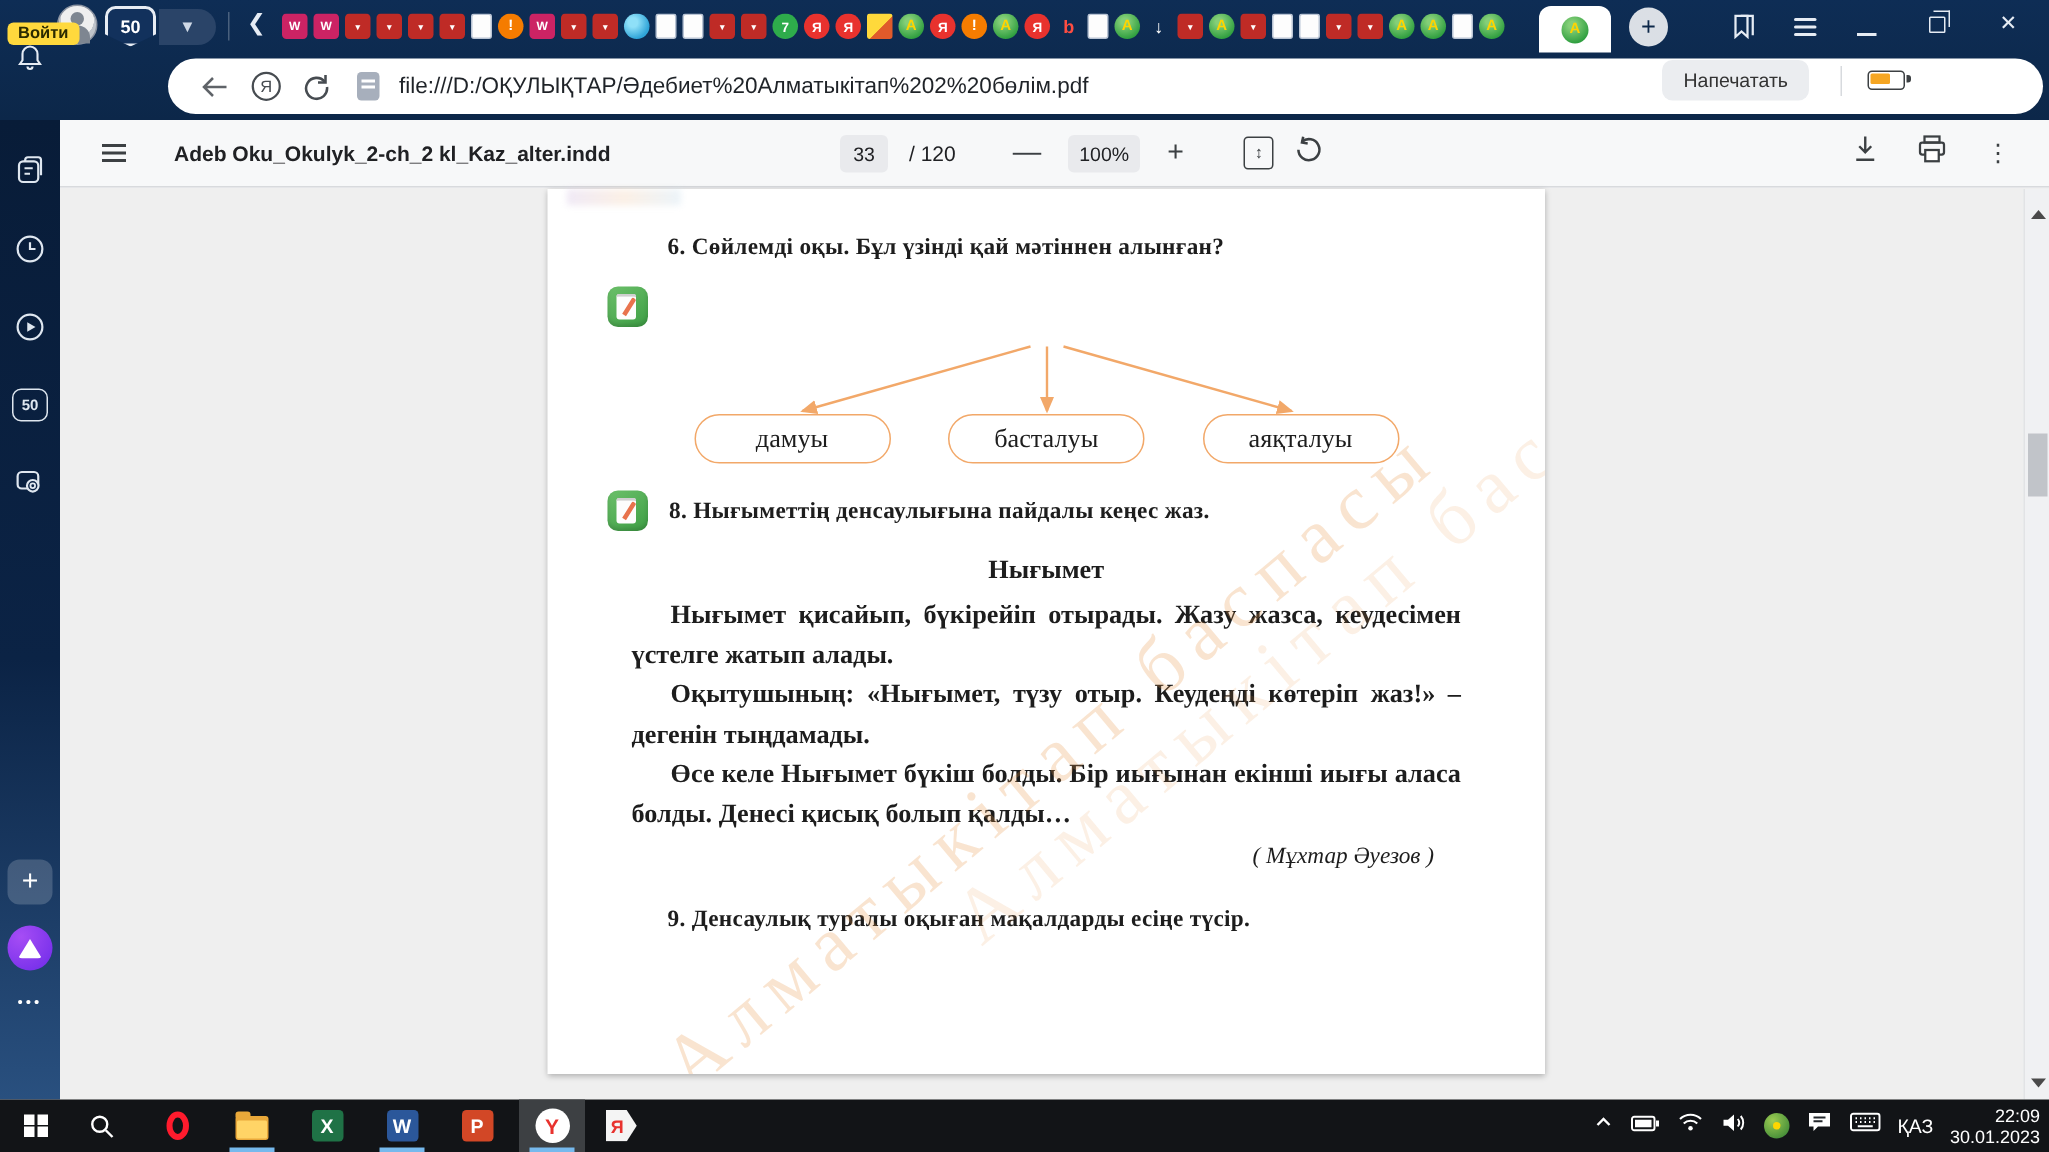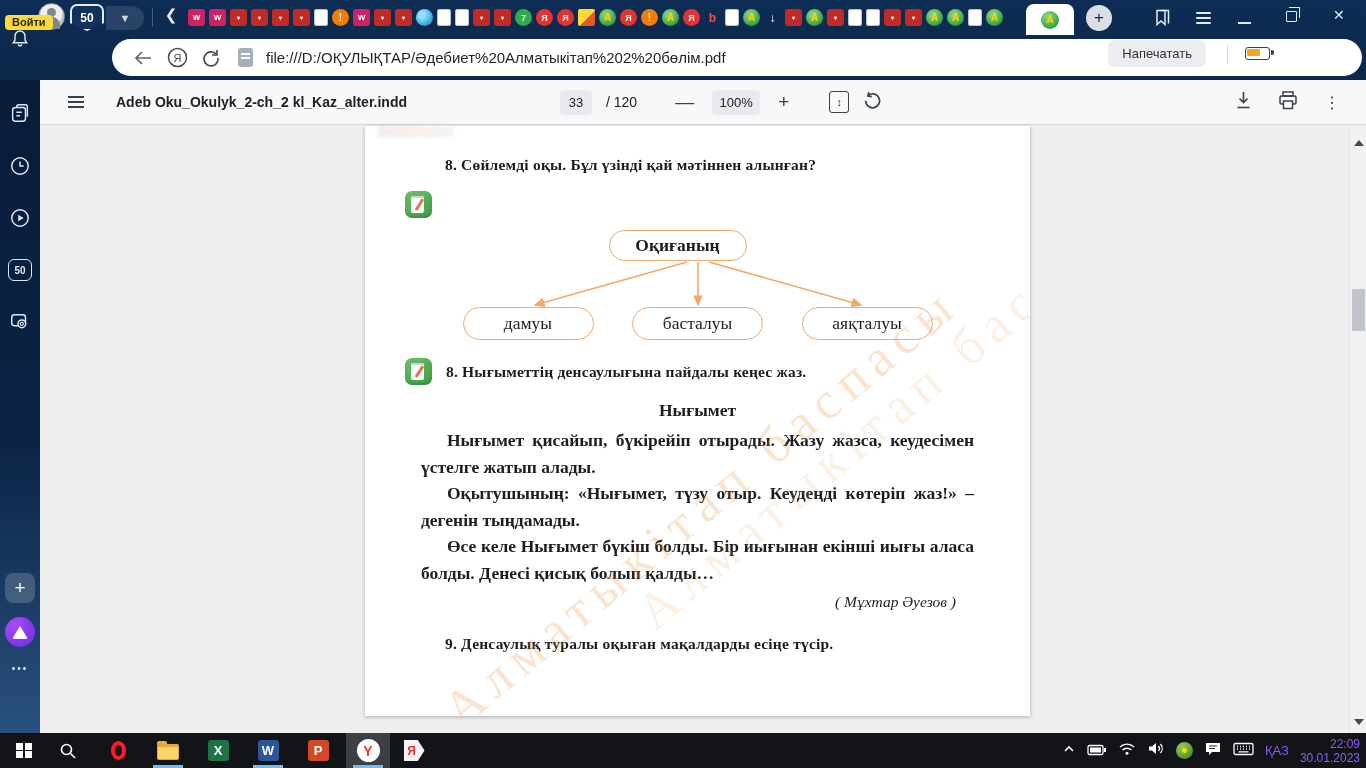--- a/index.html
+++ b/index.html
@@ -158,21 +158,21 @@
   .folder-ic { position:relative; width:22px; height:16px; background:#e9a83a; border-radius:2px; margin-top:3px; }
   .folder-ic::before { content:""; position:absolute; left:0; top:-3px; width:10px; height:4px; background:#e9a83a; border-radius:2px 2px 0 0; }
   .folder-ic::after { content:""; position:absolute; left:1px; top:3px; width:20px; height:12px; background:#ffd466; border-radius:1px; }
   .office-ic { width:21px; height:21px; border-radius:3px; color:#fff; font-size:13px; font-weight:bold;
                display:flex; align-items:center; justify-content:center; }
   .excel-ic { background:#1f7246; } .word-ic { background:#2b579a; } .ppt-ic { background:#d24726; }
   .ybro-ic { width:23px; height:23px; border-radius:50%; background:#fff; color:#e8322e; font-size:14px; font-weight:bold;
              display:flex; align-items:center; justify-content:center; }
   .yapp-ic { width:21px; height:21px; background:#f4f4f4; clip-path:polygon(0 0,68% 0,100% 50%,68% 100%,0 100%);
              color:#e8322e; font-size:12px; font-weight:bold; display:flex; align-items:center; justify-content:center; padding-right:5px; }
-  .tb-right { position:absolute; right:6px; top:0; height:35px; display:flex; align-items:center; gap:11px; color:#8b5cf6; }
+  .tb-right { position:absolute; right:6px; top:0; height:35px; display:flex; align-items:center; gap:11px; color:#ffffff; }
   .av-ic { width:17px; height:17px; border-radius:50%; background:radial-gradient(circle at 35% 30%,#9ccc52,#2e7d32); position:relative; }
   .av-ic::after { content:""; position:absolute; left:6px; top:6px; width:5px; height:5px; border-radius:50%; background:#ffd600; }
   .lang-label { font-size:13px; }
   .clock { text-align:right; font-size:12px; line-height:14px; }
 </style>
 </head>
 <body>
 
 <div class="header">
   <div class="tabbar">
@@ -367,28 +367,27 @@
     <span class="kebab">⋮</span>
   </div>
 </div>
 
 <div class="content">
   <div class="frag"></div>
   <div class="page">
     <div class="watermark wm1">Алматыкітап баспасы</div>
     <div class="watermark wm2">Алматыкітап баспасы</div>
     <div class="page-inner">
-      <div class="ex-line ex6">8. Сөйлемді оқы. Бұл үзінді қай мәтіннен алынған?</div>
+      <div class="ex-line ex6">6. Сөйлемді оқы. Бұл үзінді қай мәтіннен алынған?</div>
 
       <div class="ex-row">
         <span class="task-icon"></span>
       </div>
 
       <div class="diagram">
-        <div class="d-root">Оқиғаның</div>
         <svg class="d-arrows" width="470" height="52">
           <defs>
             <marker id="ah" markerWidth="8" markerHeight="8" refX="6" refY="3" orient="auto">
               <path d="M0,0 L7,3 L0,6 z" fill="#f2a869"></path>
             </marker>
           </defs>
           <line x1="224" y1="3" x2="72" y2="46" stroke="#f2a869" stroke-width="1.6" marker-end="url(#ah)"></line>
           <line x1="235" y1="3" x2="235" y2="46" stroke="#f2a869" stroke-width="1.6" marker-end="url(#ah)"></line>
           <line x1="246" y1="3" x2="398" y2="46" stroke="#f2a869" stroke-width="1.6" marker-end="url(#ah)"></line>
         </svg>

